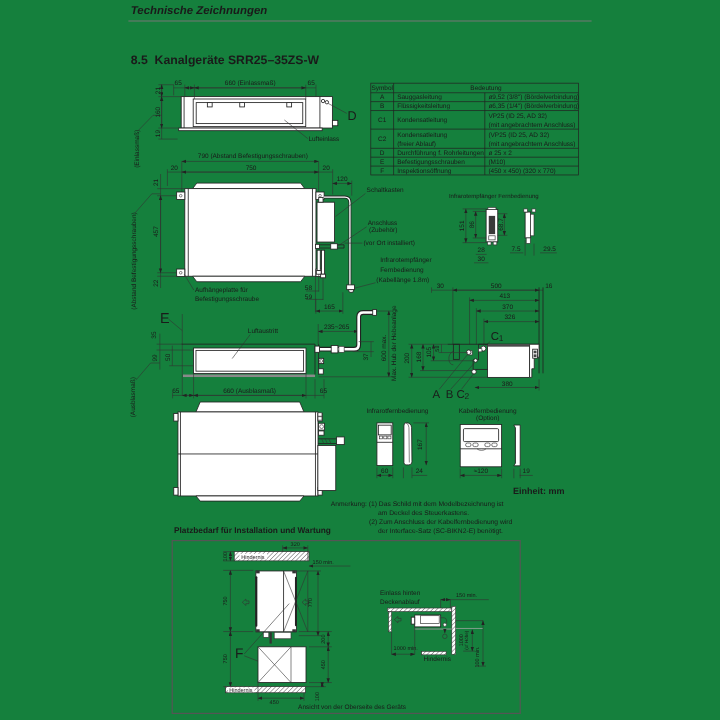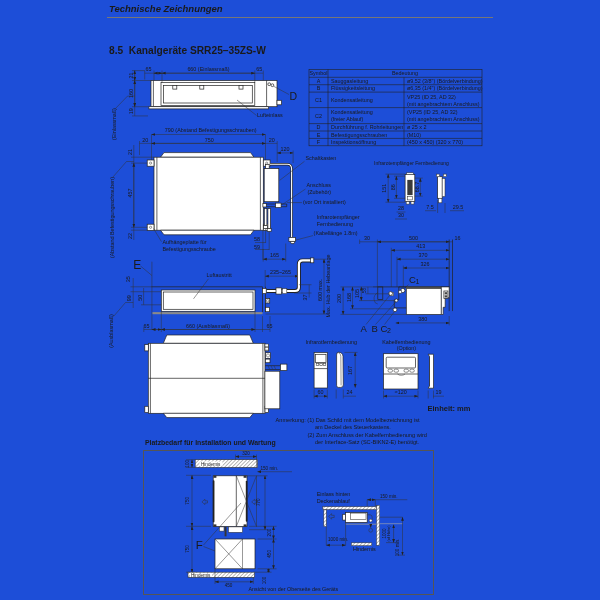--- a/index.html
+++ b/index.html
@@ -1,16 +1,16 @@
 <!DOCTYPE html>
 <html><head>
 <meta charset="utf-8">
 <style>
 html,body{margin:0;padding:0;background:#fff;}
-#page{position:relative;width:600px;height:600px;background:#1d4ed8;overflow:hidden;}
+#page{position:relative;width:600px;height:600px;background:#15803d;overflow:hidden;}
 svg{position:absolute;left:0;top:0;}
 text{font-family:"Liberation Sans",sans-serif;fill:#1a1a1a;}
 .t5{font-size:5.4px;}
 .t45{font-size:4.6px;}
 .ln{stroke:#222;stroke-width:0.7;fill:none;}
 .dn{stroke:#333;stroke-width:0.5;fill:none;}
 .wf{fill:#fff;stroke:#222;stroke-width:0.7;}
 .wd{fill:#fff;stroke:#333;stroke-width:0.55;}
 </style>
 </head>

